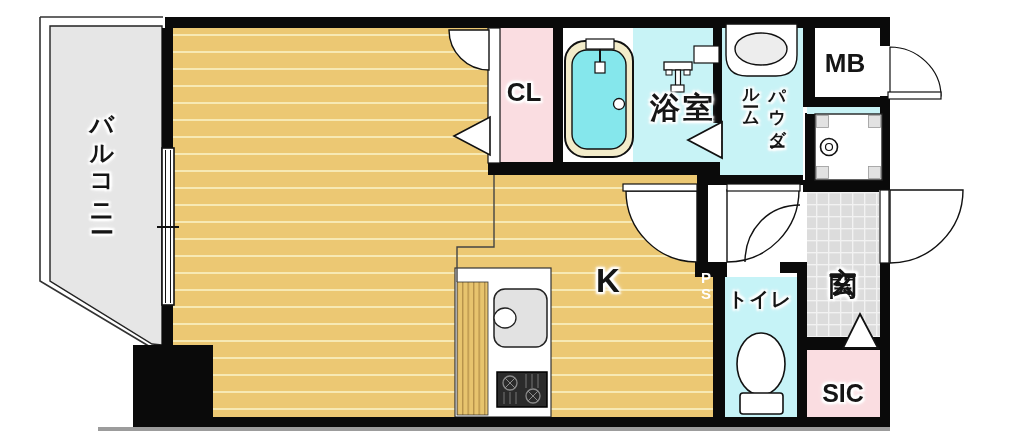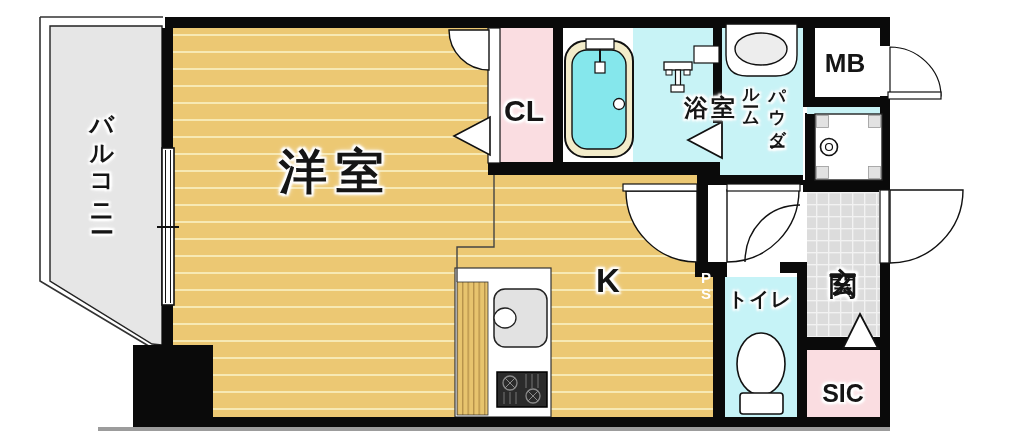--- a/index.html
+++ b/index.html
@@ -12,22 +12,22 @@
     position:absolute;font-weight:bold;color:#151515;line-height:1.12;
     white-space:pre-line;
     text-shadow:-2px -2px 2px #fff,2px -2px 2px #fff,-2px 2px 2px #fff,2px 2px 2px #fff,
                 0 0 3px #fff,0 0 5px #fff,0 0 7px #fff;
   }
   .center{transform:translate(-50%,-50%);}
   .vert{writing-mode:vertical-rl;text-orientation:mixed;}
   .lbl-balcony{left:88px;top:98px;font-size:24px;letter-spacing:3px;}
   .lbl-room{left:336px;top:172px;font-size:48px;letter-spacing:9px;}
   .lbl-size{left:340px;top:232px;font-size:43px;letter-spacing:1px;}
-  .lbl-cl{left:524px;top:111px;font-size:30px;}
-  .lbl-bath{left:711px;top:108px;font-size:24px;letter-spacing:3px;}
+  .lbl-cl{left:524px;top:93px;font-size:26px;}
+  .lbl-bath{left:683px;top:108px;font-size:30px;letter-spacing:3px;}
   .lbl-powder{left:737px;top:77px;font-size:17px;letter-spacing:1px;line-height:1.55;}
   .lbl-mb{left:845px;top:64px;font-size:26px;}
   .lbl-genkan{left:843px;top:252px;font-size:27px;letter-spacing:7px;transform:translate(-50%,-50%);}
   .lbl-toilet{left:760px;top:301px;font-size:20px;letter-spacing:1px;font-family:Liberation Mono, monospace;}
   .lbl-sic{left:843px;top:381px;font-size:25px;margin-top:12px;}
   .lbl-k{left:608px;top:281px;font-size:33px;}
   .lbl-ps{
     left:694px;top:270px;width:24px;font-size:15px;line-height:1.05;color:#fff;
     text-align:center;font-weight:bold;position:absolute;white-space:pre-line;text-shadow:none;
   }
@@ -191,21 +191,20 @@
       <line x1="532" y1="374" x2="532" y2="388" stroke="#777" stroke-width="1"></line>
       <line x1="538" y1="374" x2="538" y2="388" stroke="#777" stroke-width="1"></line>
       <line x1="504" y1="392" x2="504" y2="404" stroke="#777" stroke-width="1"></line>
       <line x1="510" y1="392" x2="510" y2="404" stroke="#777" stroke-width="1"></line>
       <line x1="516" y1="392" x2="516" y2="404" stroke="#777" stroke-width="1"></line>
     </g>
   </svg>
 
   <div class="lbl vert lbl-balcony">バルコニー</div>
 
-  <div class="lbl center lbl-room">洋室</div>
 
   <div class="lbl center lbl-cl">CL</div>
 
   <div class="lbl center lbl-bath">浴室</div>
 
   <div class="lbl vert lbl-powder">パウダー
 ルーム</div>
 
   <div class="lbl center lbl-mb">MB</div>
 

